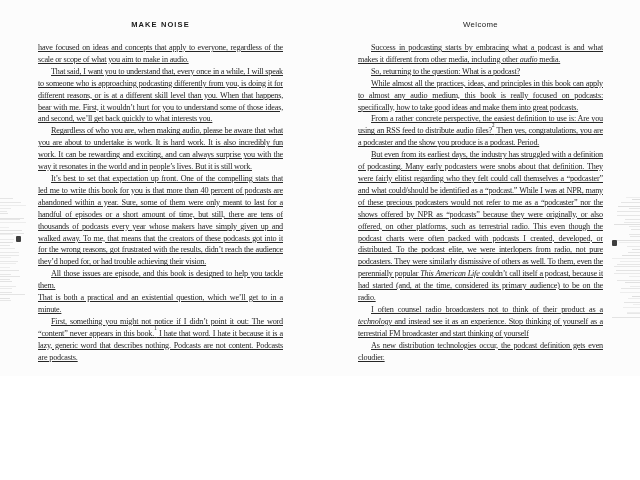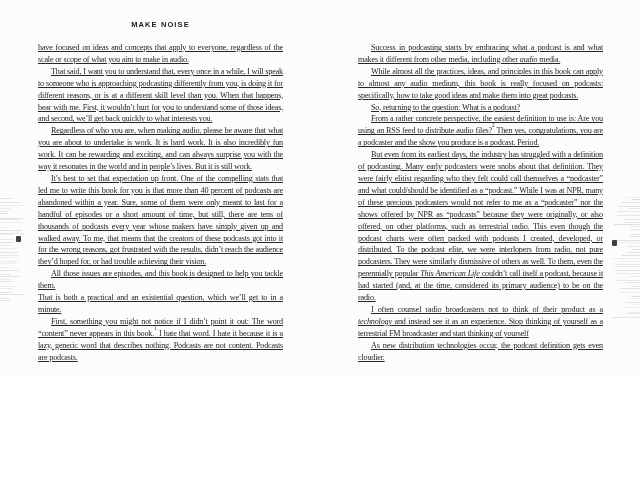--- a/index.html
+++ b/index.html
@@ -140,35 +140,36 @@
   <div class="edge-marker left"></div>
   <div class="edge-marker right"></div>
 
   <div class="page page-left">
     <div class="running-head caps">MAKE NOISE</div>
     <div class="page-body" id="left-body">
         <p class="bodypara">have focused on ideas and concepts that apply to everyone, regardless of the scale or scope of what you aim to make in audio.</p>
         <p class="bodypara indent">That said, I want you to understand that, every once in a while, I will speak to someone who is approaching podcasting differently from you, is doing it for different reasons, or is at a different skill level than you. When that happens, bear with me. First, it wouldn’t hurt for you to understand some of those ideas, and second, we’ll get back quickly to what interests you.</p>
         <p class="bodypara indent">Regardless of who you are, when making audio, please be aware that what you are about to undertake is work. It is hard work. It is also incredibly fun work. It can be rewarding and exciting, and can always surprise you with the way it resonates in the world and in people’s lives. But it is still work.</p>
         <p class="bodypara indent">It’s best to set that expectation up front. One of the compelling stats that led me to write this book for you is that more than 40 percent of podcasts are abandoned within a year. Sure, some of them were only meant to last for a handful of episodes or a short amount of time, but still, there are tens of thousands of podcasts every year whose makers have simply given up and walked away. To me, that means that the creators of these podcasts got into it for the wrong reasons, got frustrated with the results, didn’t reach the audience they’d hoped for, or had trouble achieving their vision.</p>
-        <p class="bodypara indent">All those issues are episodes, and this book is designed to help you tackle them.</p>
+        <p class="bodypara indent">All those issues are episode, and this book is designed to help you tackle them.</p>
         <p class="bodypara">That is both a practical and an existential question, which we’ll get to in a minute.</p>
         <p class="bodypara indent">First, something you might not notice if I didn’t point it out: The word “content” never appears in this book.<sup class="fnref">1</sup> I hate that word. I hate it because it is a lazy, generic word that describes nothing. Podcasts are not content. Podcasts are podcasts.</p>
       </div>
     <div class="footnote-block">
       <div class="fn-rule"></div>
       <p class="fn-text" id="left-fn"><sup class="fnref">1</sup> Okay, full disclosure. That isn’t entirely true. The word “content” does appear in a few quotes from other people, but it is not a word I use myself, at all, in life or in this book.</p>
     </div>
   </div>
 
   <div class="page page-right">
+    <div class="running-head plain">Welcome</div>
     <div class="page-body" id="right-body">
         <p class="bodypara indent">Success in podcasting starts by embracing what a podcast is and what makes it different from other media, including other <i>audio</i> media.</p>
+        <p class="bodypara indent">So, returning to the question: What is a podcast?</p>
         <p class="bodypara indent">While almost all the practices, ideas, and principles in this book can apply to almost any audio medium, this book is really focused on podcasts: specifically, how to take good ideas and make them into great podcasts.</p>
-        <p class="bodypara indent">So, returning to the question: What is a podcast?</p>
         <p class="bodypara indent">From a rather concrete perspective, the easiest definition to use is: Are you using an RSS feed to distribute audio files?<sup class="fnref">2</sup> Then yes, congratulations, you are a podcaster and the show you produce is a podcast. Period.</p>
         <p class="bodypara indent">But even from its earliest days, the industry has struggled with a definition of podcasting. Many early podcasters were snobs about that definition. They were fairly elitist regarding who they felt could call themselves a “podcaster” and what could/should be identified as a “podcast.” While I was at NPR, many of these precious podcasters would not refer to me as a “podcaster” nor the shows offered by NPR as “podcasts” because they were originally, or also offered, on other platforms, such as terrestrial radio. This even though the podcast charts were often packed with podcasts I created, developed, or distributed. To the podcast elite, we were interlopers from radio, not pure podcasters. They were similarly dismissive of others as well. To them, even the perennially popular <i>This American Life</i> couldn’t call itself a podcast, because it had started (and, at the time, considered its primary audience) to be on the radio.</p>
         <p class="bodypara indent">I often counsel radio broadcasters not to think of their product as a <i>technology</i> and instead see it as an experience. Stop thinking of yourself as a terrestrial FM broadcaster and start thinking of yourself</p>
         <p class="bodypara indent">As new distribution technologies occur, the podcast definition gets even cloudier.</p>
       </div>
     <div class="footnote-block">
       <div class="fn-rule"></div>
       <p class="fn-text" id="right-fn"><sup class="fnref">2</sup> “RSS” stands for “Really Simple Syndication,” a data file format containing information and metadata. In the case of podcasts, RSS files contain episode and show information like titles, description, and the URLs where artwork and audio files are stored.</p>
     </div>
   </div>

